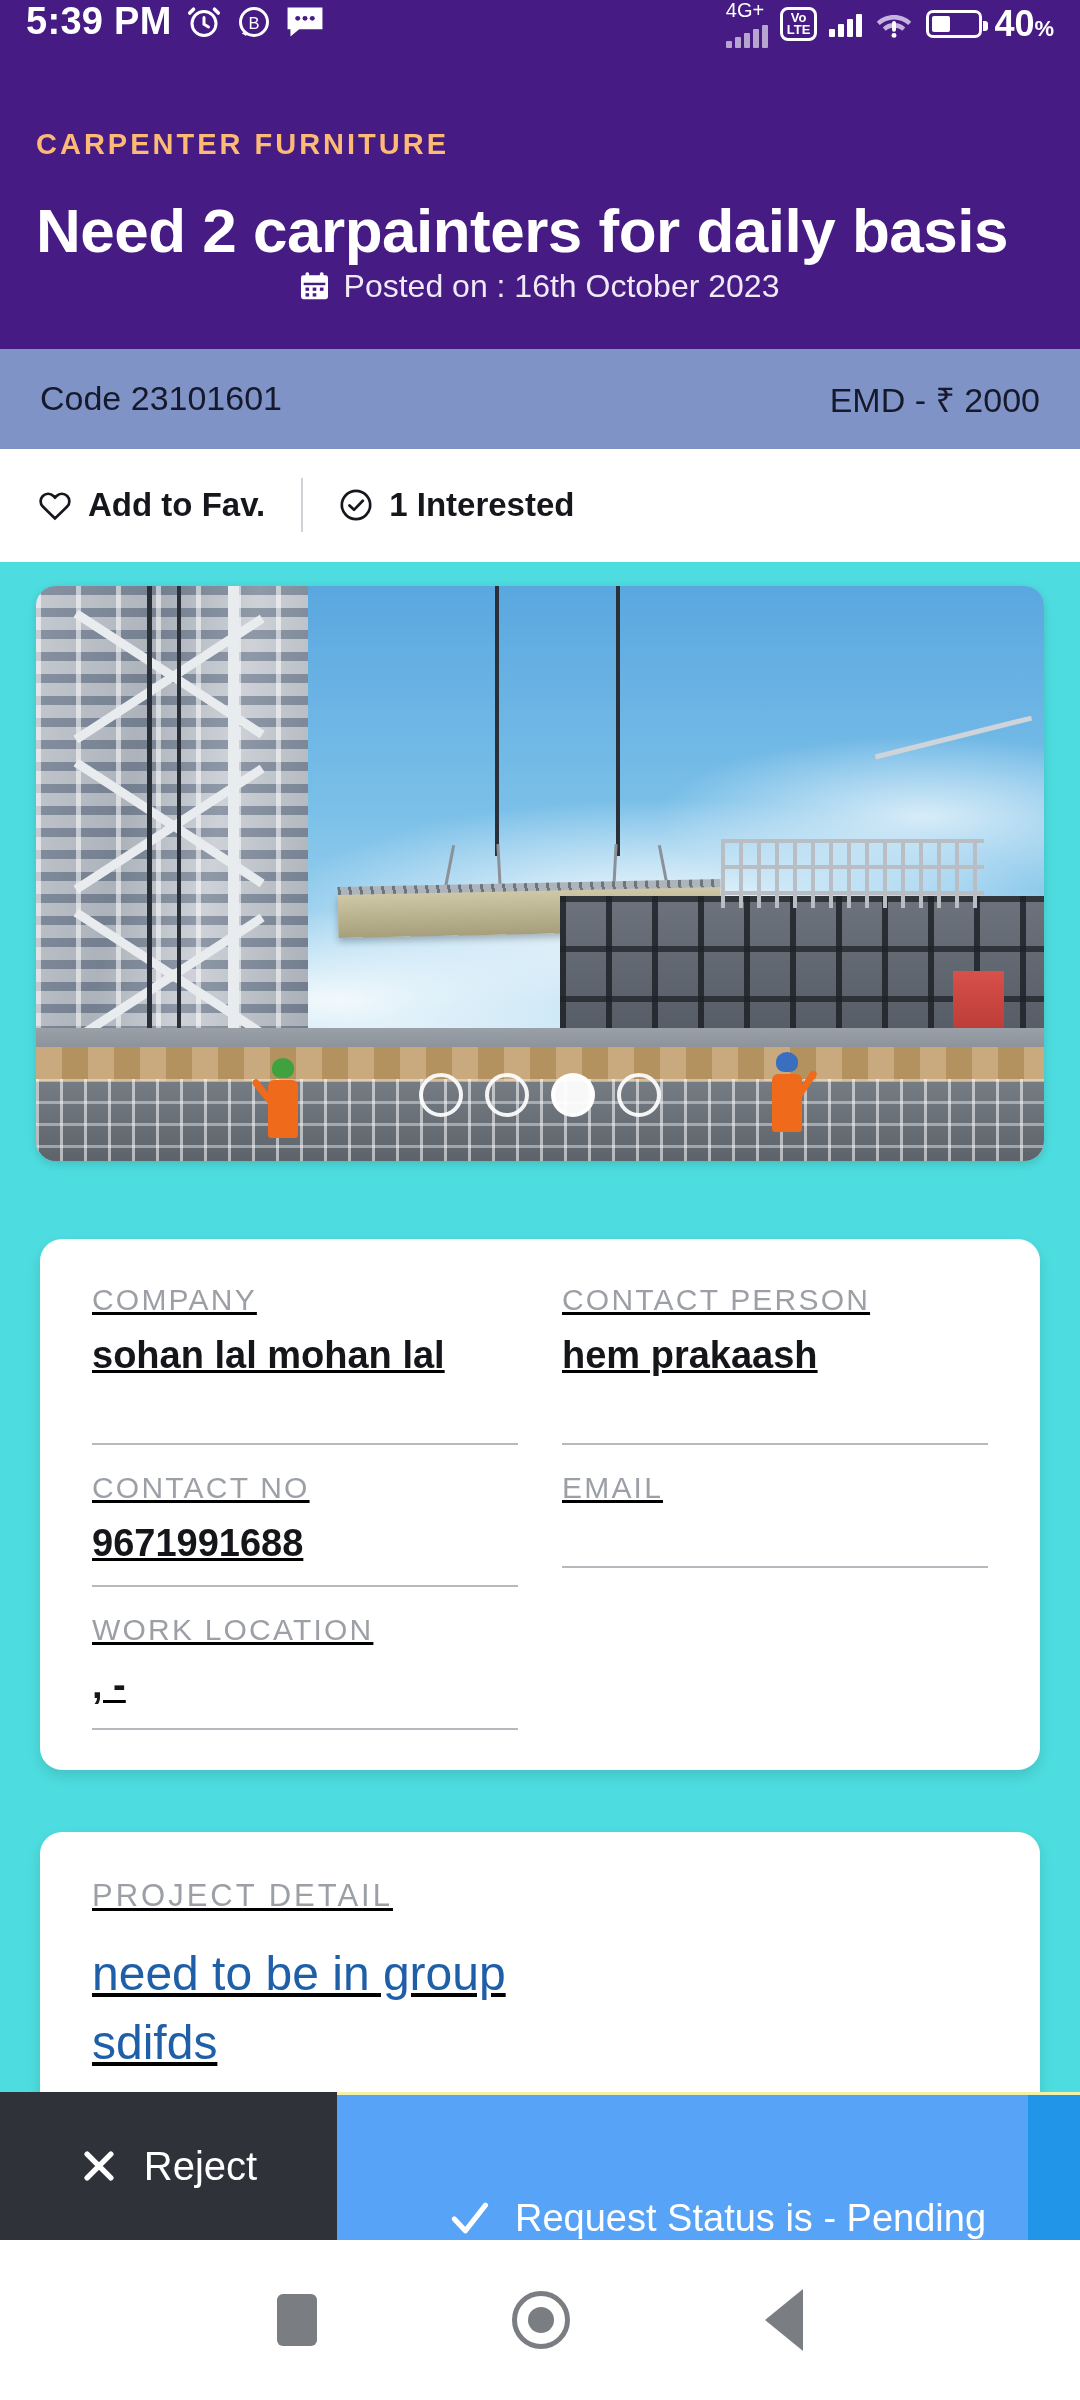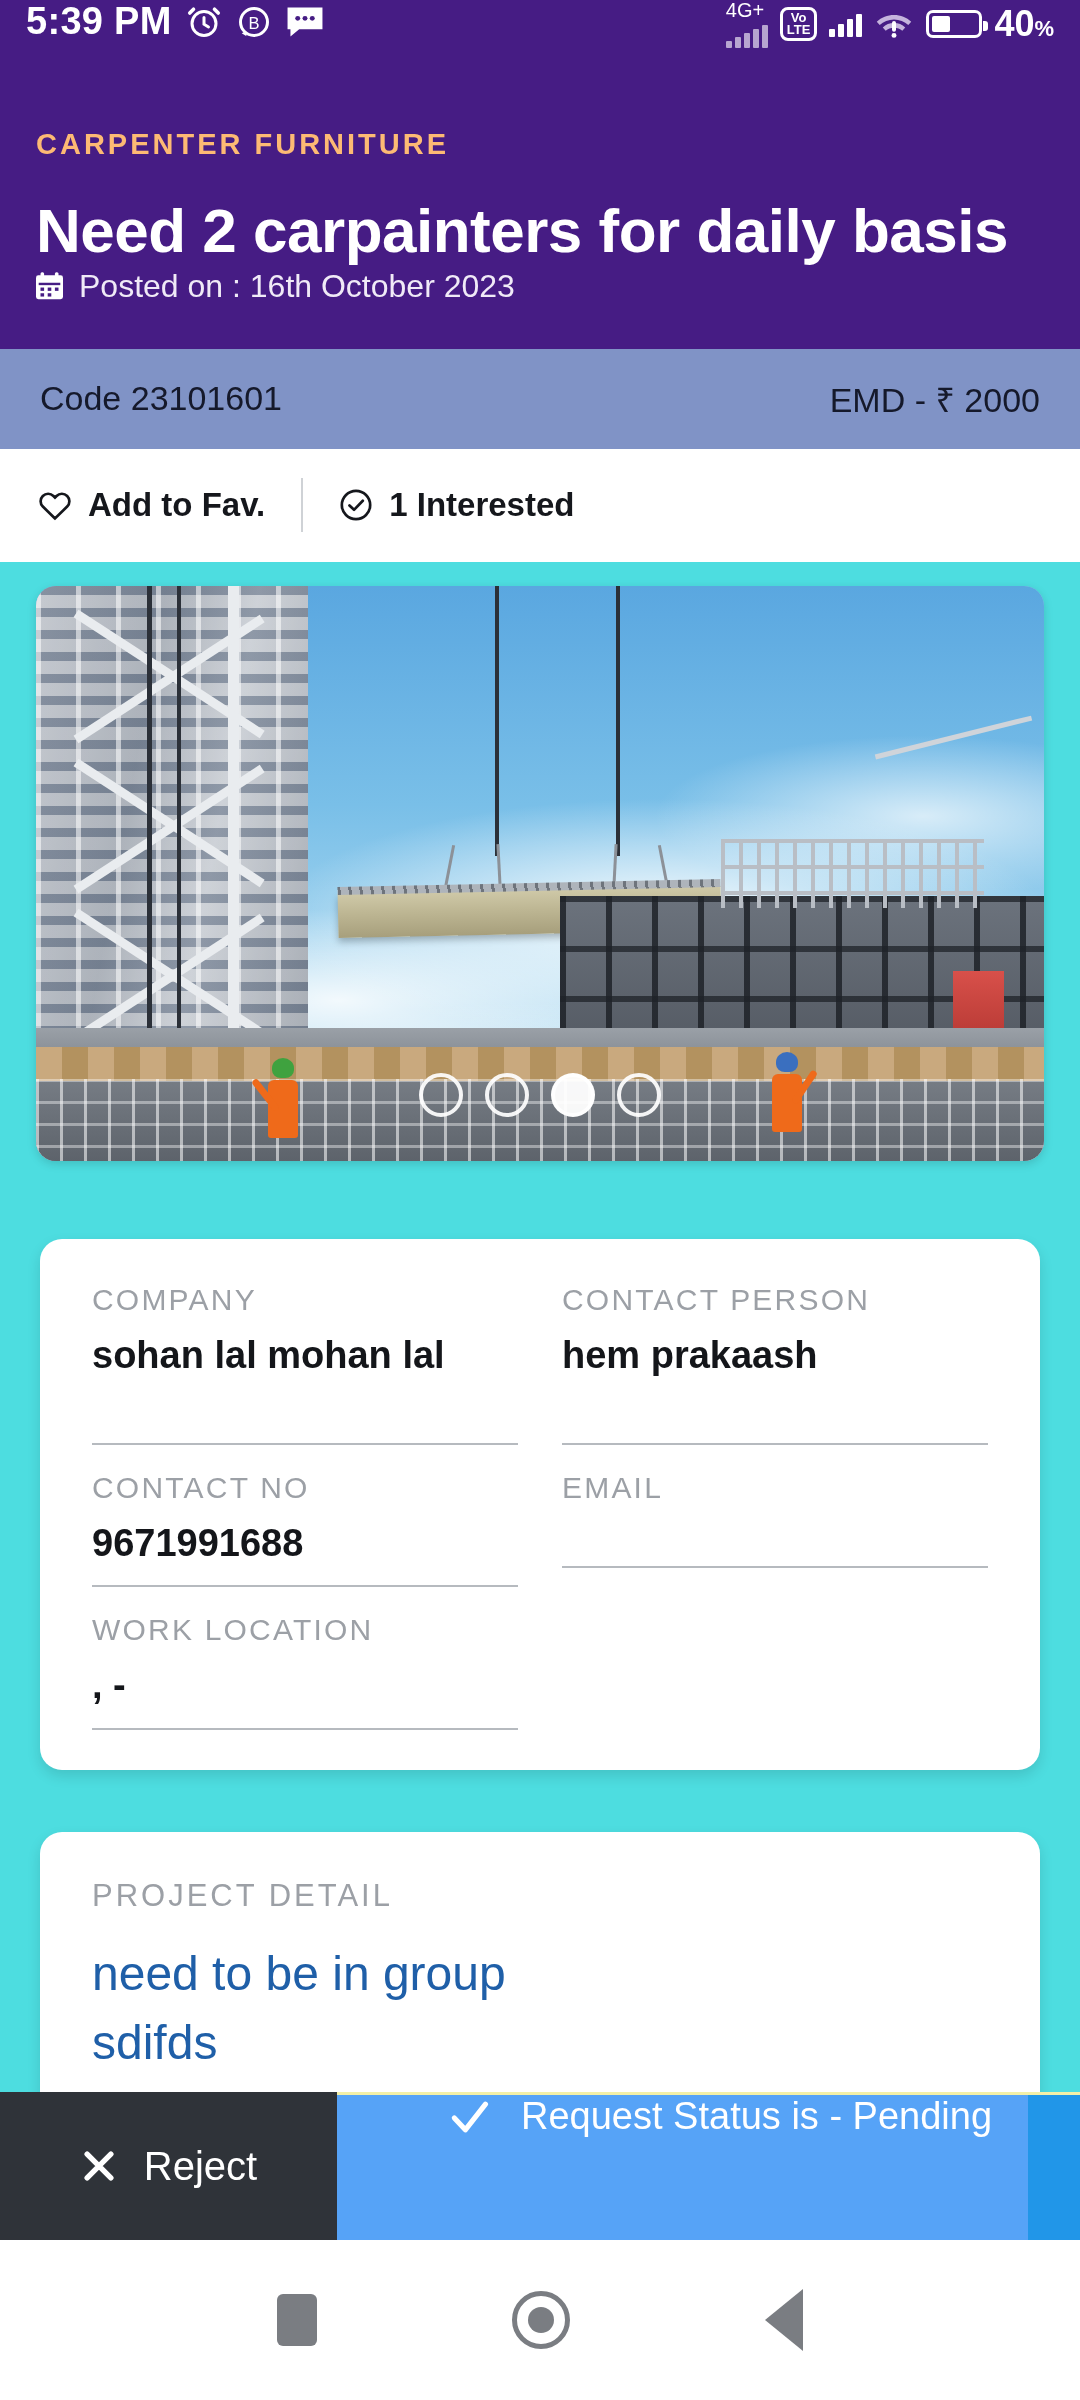--- a/index.html
+++ b/index.html
@@ -41,21 +41,21 @@
   
   .header { background:#461C84; padding:28px 36px 44px; color:#fff; }
   .category {
     font-size:29px; letter-spacing:3px; font-weight:600;
     color:#fdba74; text-transform:uppercase; margin-bottom:34px;
   }
   .job-title {
     font-size:62px; line-height:1.17; font-weight:700; letter-spacing:-.5px;
     max-width:980px;
   }
-  .posted { display:flex; align-items:center; gap:16px; font-size:32px; color:#f0eaf7; }
+  .posted { display:flex; align-items:center; gap:16px; font-size:32px; color:#f0eaf7;justify-content:center; }
   .cal-icon { width:27px; height:29px; flex:none; }
 
   
   .codebar {
     background:#8093C6; height:100px; display:flex; align-items:center;
     justify-content:space-between; padding:0 40px; color:#15192b; font-size:34px;
   }
   .codebar .emd { font-weight:500; }
 
   
@@ -131,20 +131,21 @@
     position:absolute; left:0; right:0; bottom:44px;
     display:flex; justify-content:center; gap:22px;
   }
   .dot { width:44px; height:44px; border-radius:50%; border:4px solid rgba(255,255,255,.92); }
   .dot.active { background:rgba(255,255,255,.95); }
 
   
   .card {
     background:#fff; border-radius:22px; margin:13px 40px;
     box-shadow:0 6px 14px rgba(0,0,0,.12);
+    text-decoration:underline;
   }
   .card.info { margin-top:78px; padding:44px 52px 40px; }
   .grid { display:flex; }
   .col { width:50%; }
   .col:first-child { padding-right:22px; }
   .col:last-child  { padding-left:22px; }
   .flabel {
     font-size:30px; letter-spacing:2.2px; color:#9ca0a6; font-weight:500;
     text-transform:uppercase; margin-bottom:14px;
   }
@@ -164,21 +165,21 @@
   
   .action-row { position:absolute; left:0; right:0; bottom:160px; height:148px; display:flex; }
   .reject {
     width:337px; background:#2F3339; color:#fff;
     display:flex; align-items:center; justify-content:center; gap:26px;
     font-size:40px;
   }
   .xmark { width:38px; height:38px; flex:none; }
   .status-pending {
     flex:1; position:relative; background:#56A3F7; color:#fff;
-    display:flex; align-items:flex-start; gap:30px; padding-left:110px;
+    display:flex; align-items:flex-end; gap:24px; padding-left:110px;
     font-size:38px; border-top:3px solid #f3f0a8;
   }
   .status-pending .tick { width:44px; height:44px; flex:none; }
   .status-edge { position:absolute; right:0; top:0; bottom:0; width:52px; background:#2196E8; }
 
   
   .navbar {
     position:absolute; left:0; right:0; bottom:0; height:160px; background:#fff;
     display:flex; align-items:center; justify-content:space-around; padding:0 180px;
   }

